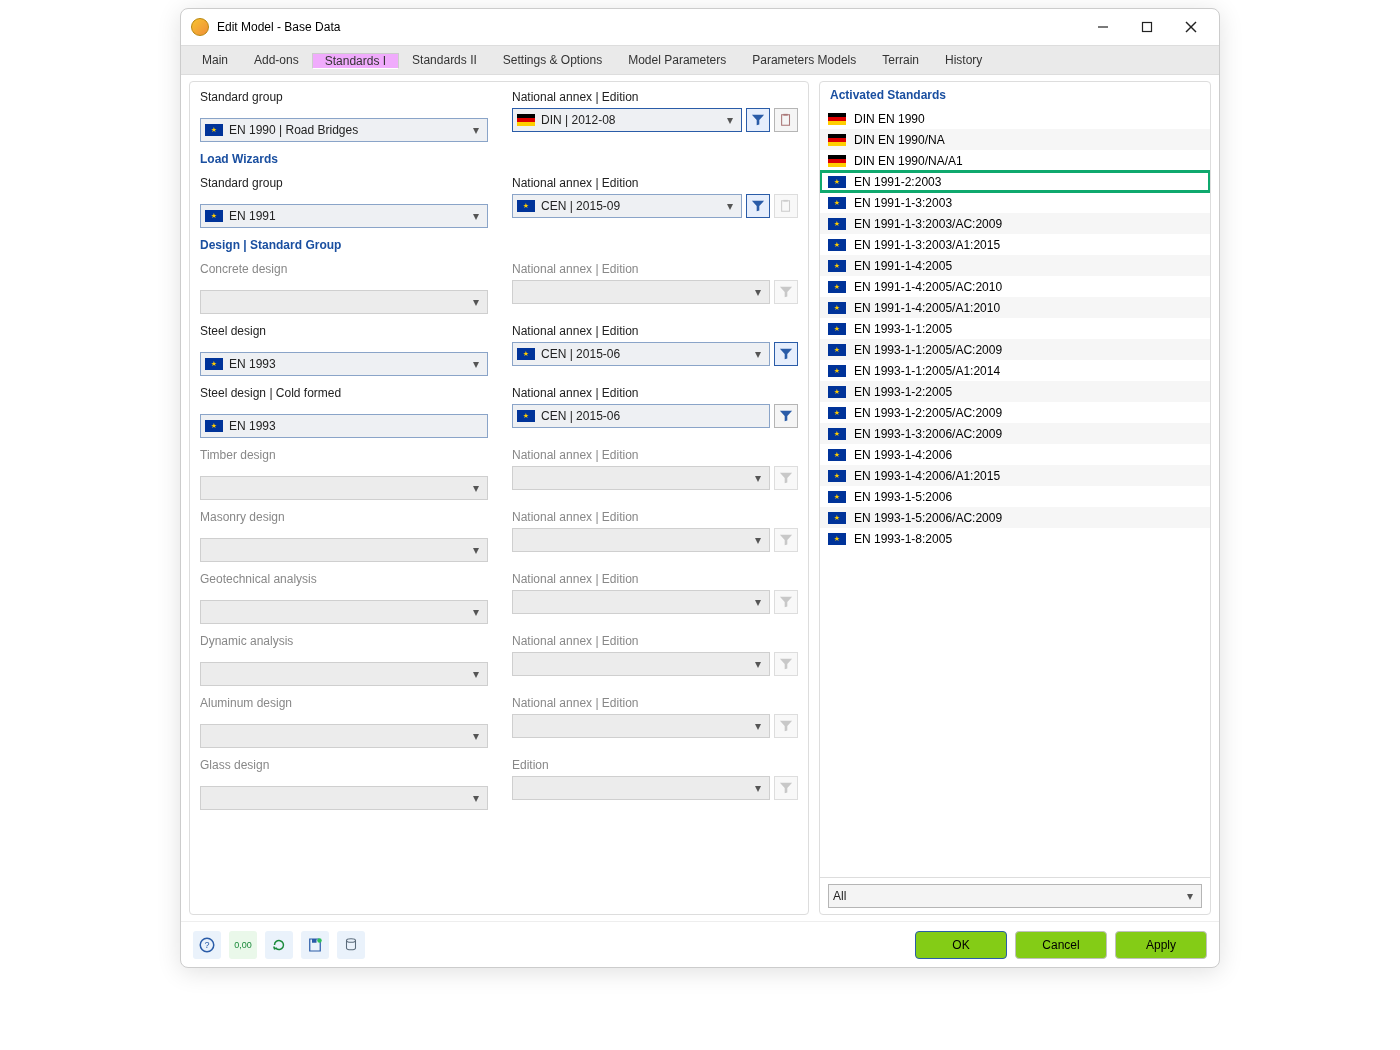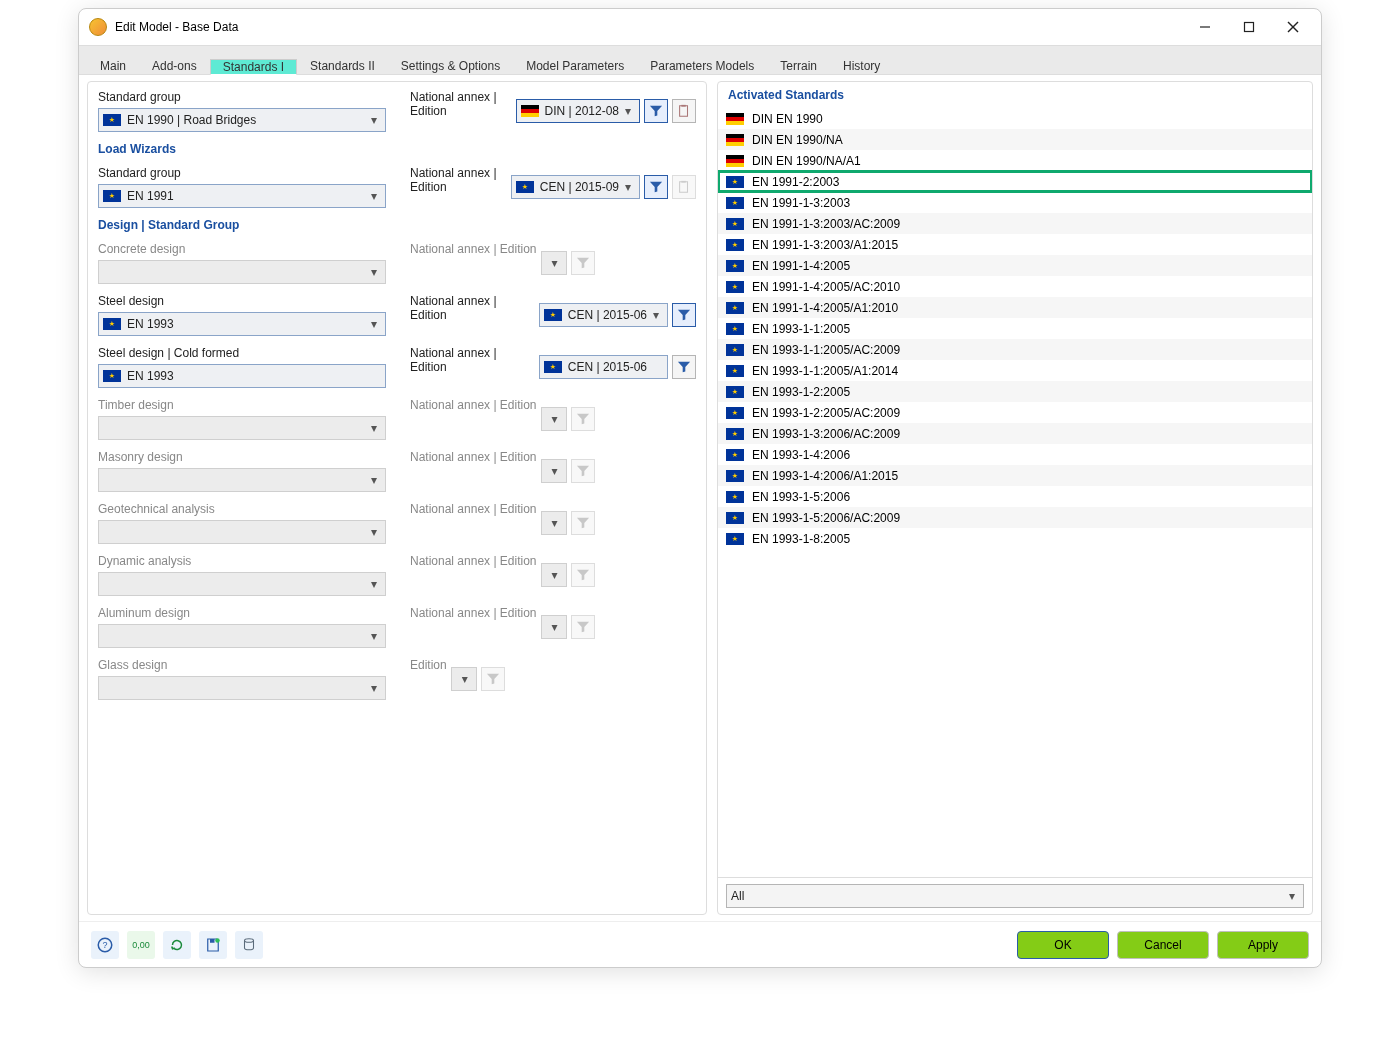--- a/index.html
+++ b/index.html
@@ -1,36 +1,36 @@
 <!DOCTYPE html>
 <html><head>
 <meta charset="utf-8">
 <style>
 * { box-sizing: border-box; font-family: "Segoe UI", Tahoma, sans-serif; font-size: 12px; }
 body { margin: 0; background: #fff; width: 1400px; height: 1050px; overflow: hidden; user-select: none; }
-.window { width: 1244px; height: 960px; margin: 0 auto; background: #fff; border: 1px solid #ccc; border-radius: 8px; box-shadow: 0 4px 24px rgba(0,0,0,0.12); display: flex; flex-direction: column; position: relative; top: 8px; }
+.window { width: 1040px; height: 960px; margin: 0 auto; background: #fff; border: 1px solid #ccc; border-radius: 8px; box-shadow: 0 4px 24px rgba(0,0,0,0.12); display: flex; flex-direction: column; position: relative; top: 8px; }
 .titlebar { height: 36px; display: flex; align-items: center; padding: 0 6px 0 10px; }
 .titlebar .app-icon { width: 18px; height: 18px; border-radius: 50%; background: linear-gradient(135deg,#f7c331,#ef8e38); border:1px solid #b8860b; margin-right:8px; display:flex; align-items:center; justify-content:center; color:#5a3; font-weight:bold; font-size:10px;}
 .titlebar .title { flex: 0 0 auto; }
 .titlebar .spacer { flex: 1; }
 .win-btn { width: 44px; height: 30px; display: inline-flex; align-items: center; justify-content: center; color: #222; border-radius:4px; }
 
-.tabs { height: 30px; background: #eaeaea; display: flex; align-items: flex-end; padding: 0 8px; border-top:1px solid #ddd; border-bottom:1px solid #ddd;}
+.tabs { height: 30px; background: #eaeaea; display: flex; align-items: center; padding: 0 8px; border-top:1px solid #ddd; border-bottom:1px solid #ddd;}
 .tab { padding: 0 12px; display: flex; align-items: center; color: #333; border:1px solid transparent; cursor: default; }
-.tab.active { background: #5eead4; border:1px solid #ccc; border-bottom-color:#fff; position:relative; top:1px; }
+.tab.active { background: #f0abfc; border:1px solid #ccc; border-bottom-color:#fff; position:relative; top:1px; }
 
 .content { flex: 1; display: flex; padding: 6px 8px; gap: 10px; min-height:0; }
 .left-pane { flex: 0 0 620px; border:1px solid #ddd; border-radius:4px; padding:8px 10px; overflow:auto; }
 .right-pane { flex: 1; border:1px solid #ddd; border-radius:4px; display:flex; flex-direction:column; min-width:0; }
 
 .section-title { color: #1a4fa0; font-weight: 600; margin: 4px 0 10px 0; }
 .row2 { display:flex; gap:24px; margin-bottom:10px; }
-.col { display:flex; flex-direction:column; gap:4px; }
+.col { display:flex; flex-direction:column; gap:14px; }
 .col-left { flex:0 0 288px; }
-.col-right { flex:1; display:flex; flex-direction:row; gap:4px; }
+.col-right { flex:1; display:flex; flex-direction:column; gap:4px; }
 .fld-label { color:#222; }
 .fld-label.disabled { color:#888; }
 
 .combo { position:relative; height:24px; border:1px solid #b5b5b5; background:#e9e9e9; display:flex; align-items:center; padding:0 20px 0 4px; min-width:0; }
 .combo.enabled { background:#eef0f3; border-color:#8aa4c8; }
 .combo .caret { position:absolute; right:4px; top:4px; width:14px; height:14px; display:flex; align-items:center; justify-content:center; color:#555; }
 .combo .flag { width:18px; height:12px; margin-right:6px; flex:0 0 auto; }
 .combo .val { white-space:nowrap; overflow:hidden; text-overflow:ellipsis; color:#222; }
 .combo.disabled .val { color:#888; }
 .combo.disabled { background:#ececec; border-color:#cfcfcf; }

